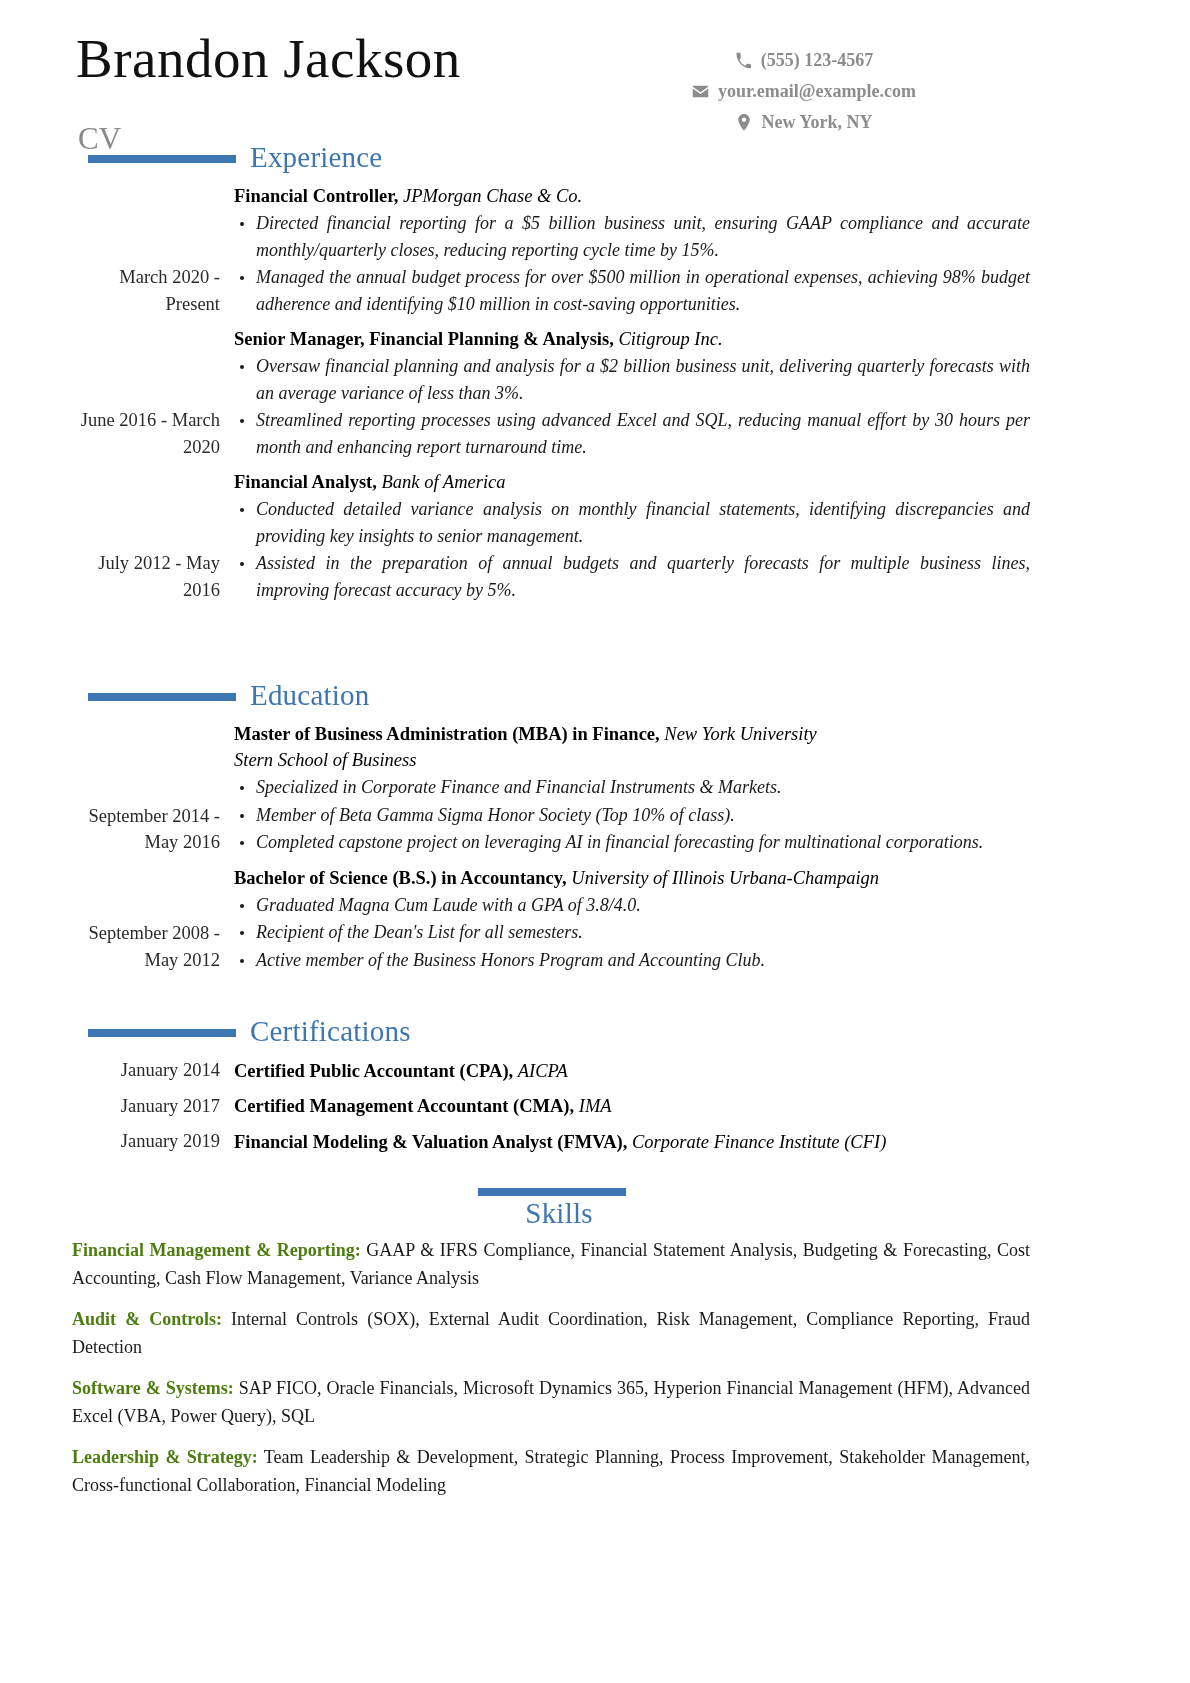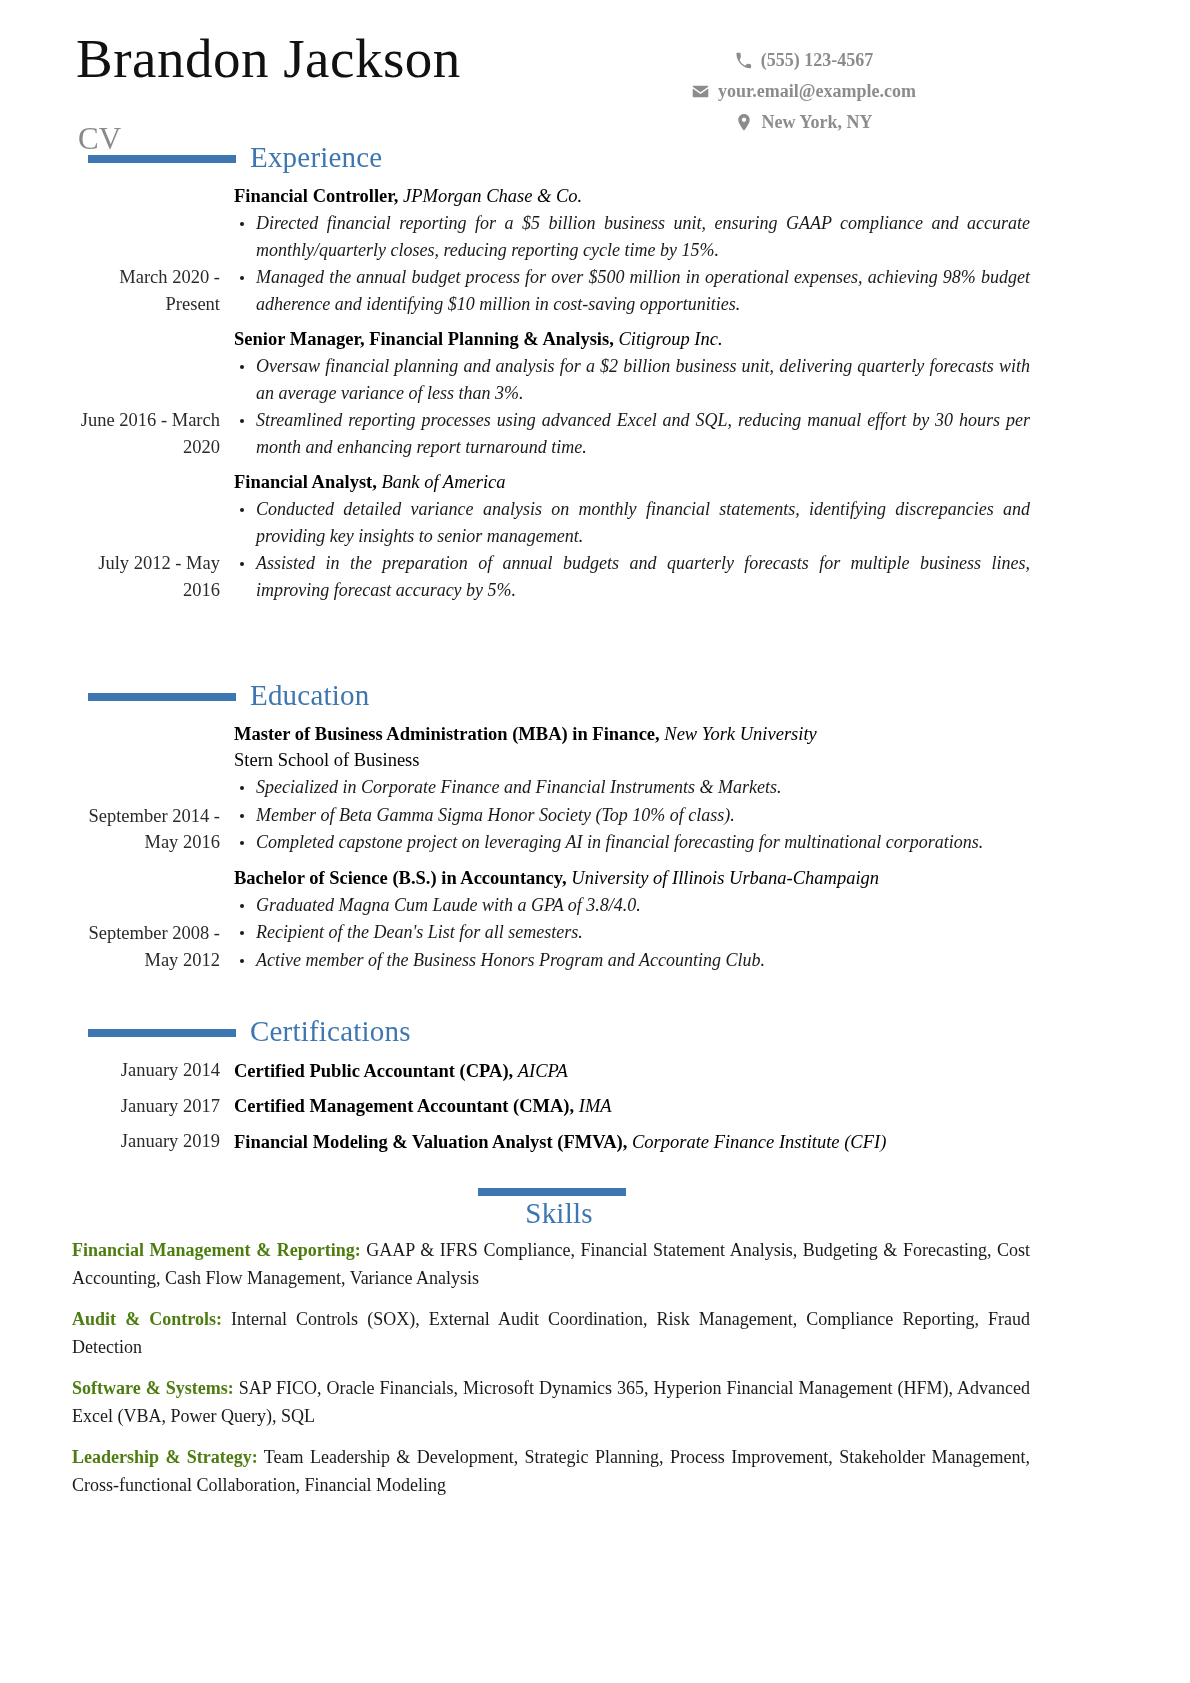--- a/index.html
+++ b/index.html
@@ -131,20 +131,21 @@
     font-weight: 700;
     color: #000000;
   }
   .entry-title .org {
     font-weight: 400;
     font-style: italic;
   }
   .entry-sub {
     font-size: 18.5px;
     line-height: 26px;
+    font-style: italic;
     color: #000000;
   }
   ul.bullets {
     list-style: none;
     margin: 0;
     padding: 0;
   }
   ul.bullets li {
     position: relative;
     padding-left: 22px;

